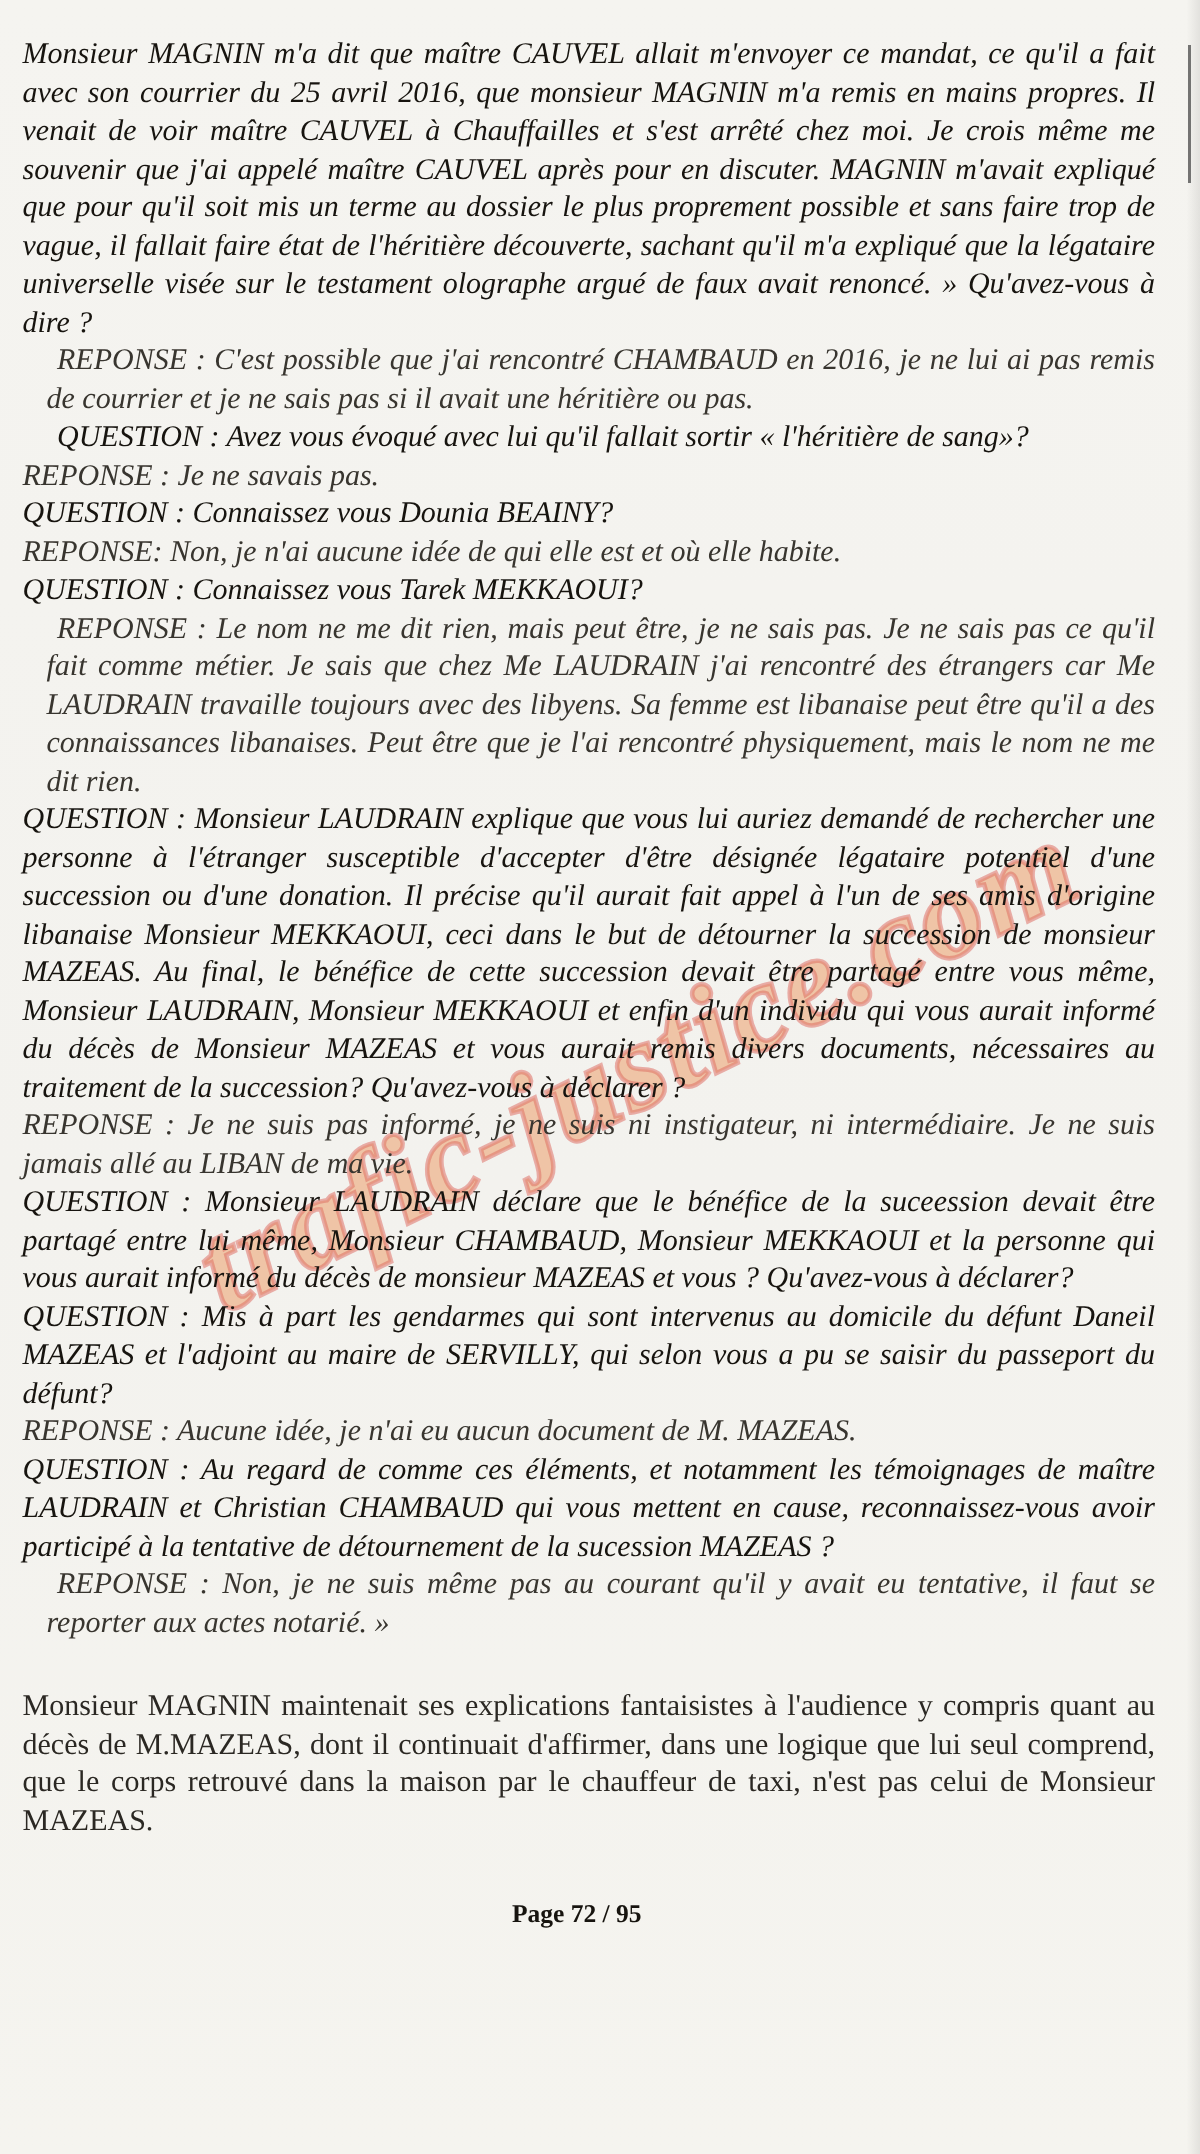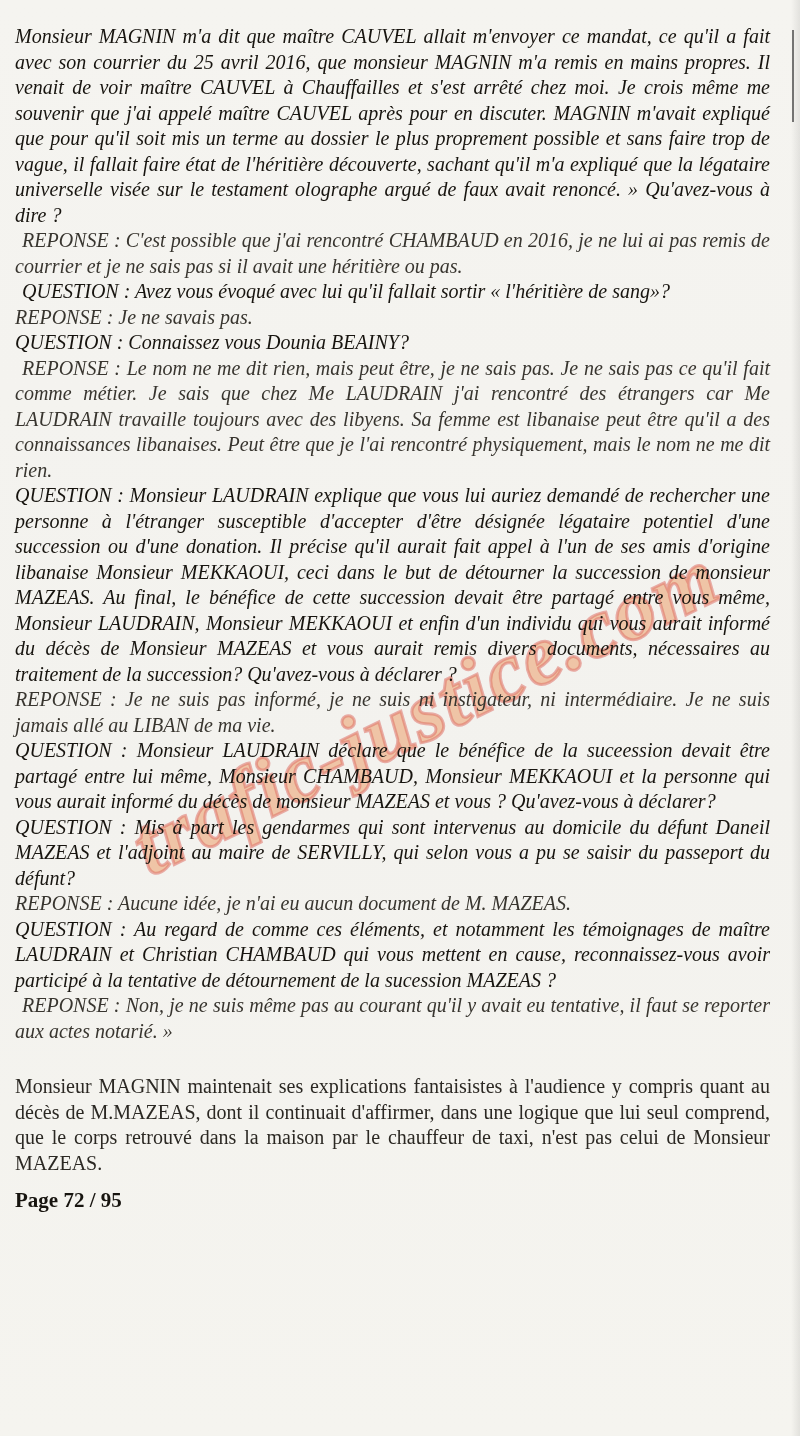--- a/index.html
+++ b/index.html
@@ -76,29 +76,29 @@
     font-style: italic;
     font-weight: normal;
     color: #38352f;
   }
   .b-narrative {
     font-style: normal;
     font-weight: normal;
     color: #2b2823;
     margin-top: 30px;
   }
-  .ind { text-indent: 7px; }
+  .ind { text-indent: 7px; margin-left: 16px; }
   .gap-top { margin-top: 22px; }
   .footer {
-    margin-top: 12px;
+    margin-top: 36px;
     padding-right: 16px;
-    text-align: left;
+    text-align: center;
     font-weight: bold;
     font-style: normal;
-    font-size: 21px;
+    font-size: 17px;
     color: #17140f;
   }
 </style>
 </head>
 <body>
 
 <div class="page">
 
   <div class="watermark">trafic-justice.com</div>
 
@@ -107,21 +107,23 @@
     <p class="blk b-quote">Monsieur MAGNIN m'a dit que maître CAUVEL allait m'envoyer ce mandat, ce qu'il a fait avec son courrier du 25 avril 2016, que monsieur MAGNIN m'a remis en mains propres. Il venait de voir maître CAUVEL à Chauffailles et s'est arrêté chez moi. Je crois même me souvenir que j'ai appelé maître CAUVEL après pour en discuter. MAGNIN m'avait expliqué que pour qu'il soit mis un terme au dossier le plus proprement possible et sans faire trop de vague, il fallait faire état de l'héritière découverte, sachant qu'il m'a expliqué que la légataire universelle visée sur le testament olographe argué de faux avait renoncé. » Qu'avez-vous à dire ?</p>
 
     <p class="blk b-r ind">REPONSE : C'est possible que j'ai rencontré CHAMBAUD en 2016, je ne lui ai pas remis de courrier et je ne sais pas si il avait une héritière ou pas.</p>
 
     <p class="blk b-q ind">QUESTION : Avez vous évoqué avec lui qu'il fallait sortir « l'héritière de sang»?</p>
 
     <p class="blk b-r">REPONSE : Je ne savais pas.</p>
 
     <p class="blk b-q">QUESTION : Connaissez vous Dounia BEAINY?</p>
 
+    <p class="blk b-r">REPONSE: Non, je n'ai aucune idée de qui elle est et où elle habite.</p>
 
+    <p class="blk b-q">QUESTION : Connaissez vous Tarek MEKKAOUI?</p>
 
     <p class="blk b-r ind">REPONSE : Le nom ne me dit rien, mais peut être, je ne sais pas. Je ne sais pas ce qu'il fait comme métier. Je sais que chez Me LAUDRAIN j'ai rencontré des étrangers car Me LAUDRAIN travaille toujours avec des libyens. Sa femme est libanaise peut être qu'il a des connaissances libanaises. Peut être que je l'ai rencontré physiquement, mais le nom ne me dit rien.</p>
 
     <p class="blk b-q">QUESTION : Monsieur LAUDRAIN explique que vous lui auriez demandé de rechercher une personne à l'étranger susceptible d'accepter d'être désignée légataire potentiel d'une succession ou d'une donation. Il précise qu'il aurait fait appel à l'un de ses amis d'origine libanaise Monsieur MEKKAOUI, ceci dans le but de détourner la succession de monsieur MAZEAS. Au final, le bénéfice de cette succession devait être partagé entre vous même, Monsieur LAUDRAIN, Monsieur MEKKAOUI et enfin d'un individu qui vous aurait informé du décès de Monsieur MAZEAS et vous aurait remis divers documents, nécessaires au traitement de la succession? Qu'avez-vous à déclarer ?</p>
 
     <p class="blk b-r">REPONSE : Je ne suis pas informé, je ne suis ni instigateur, ni intermédiaire. Je ne suis jamais allé au LIBAN de ma vie.</p>
 
     <p class="blk b-q">QUESTION : Monsieur LAUDRAIN déclare que le bénéfice de la suceession devait être partagé entre lui même, Monsieur CHAMBAUD, Monsieur MEKKAOUI et la personne qui vous aurait informé du décès de monsieur MAZEAS et vous ? Qu'avez-vous à déclarer?</p>
 
 

